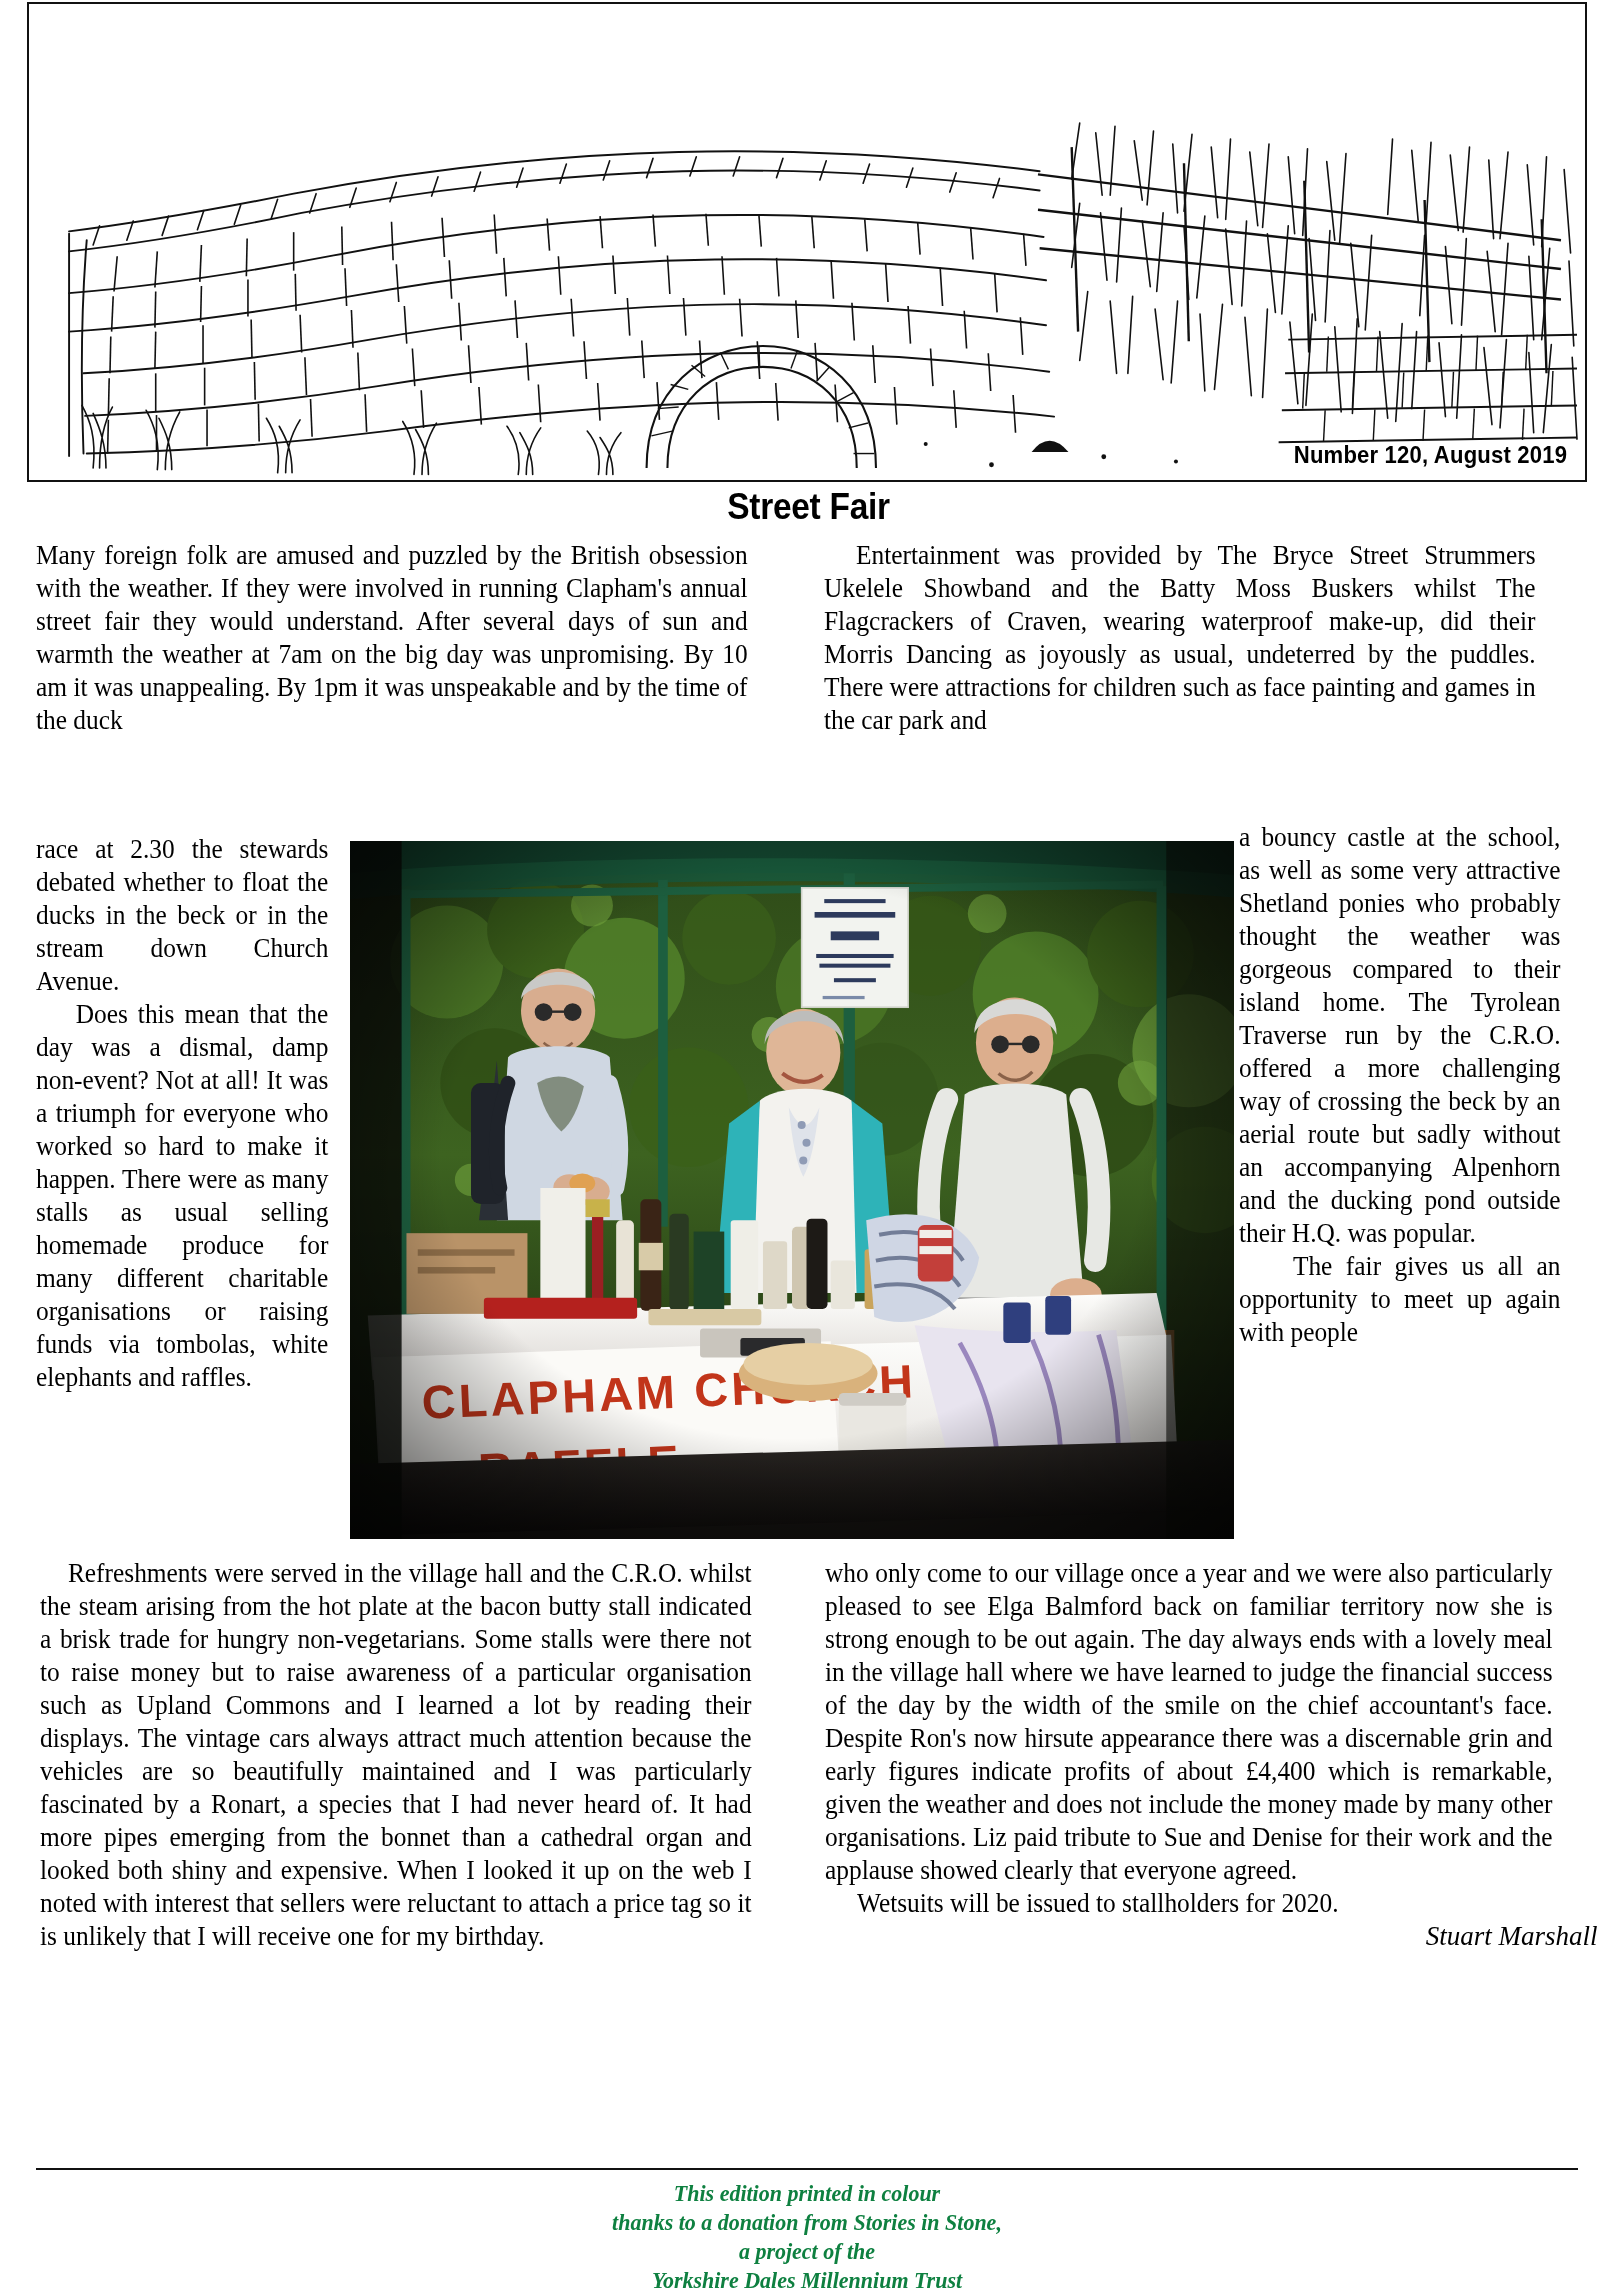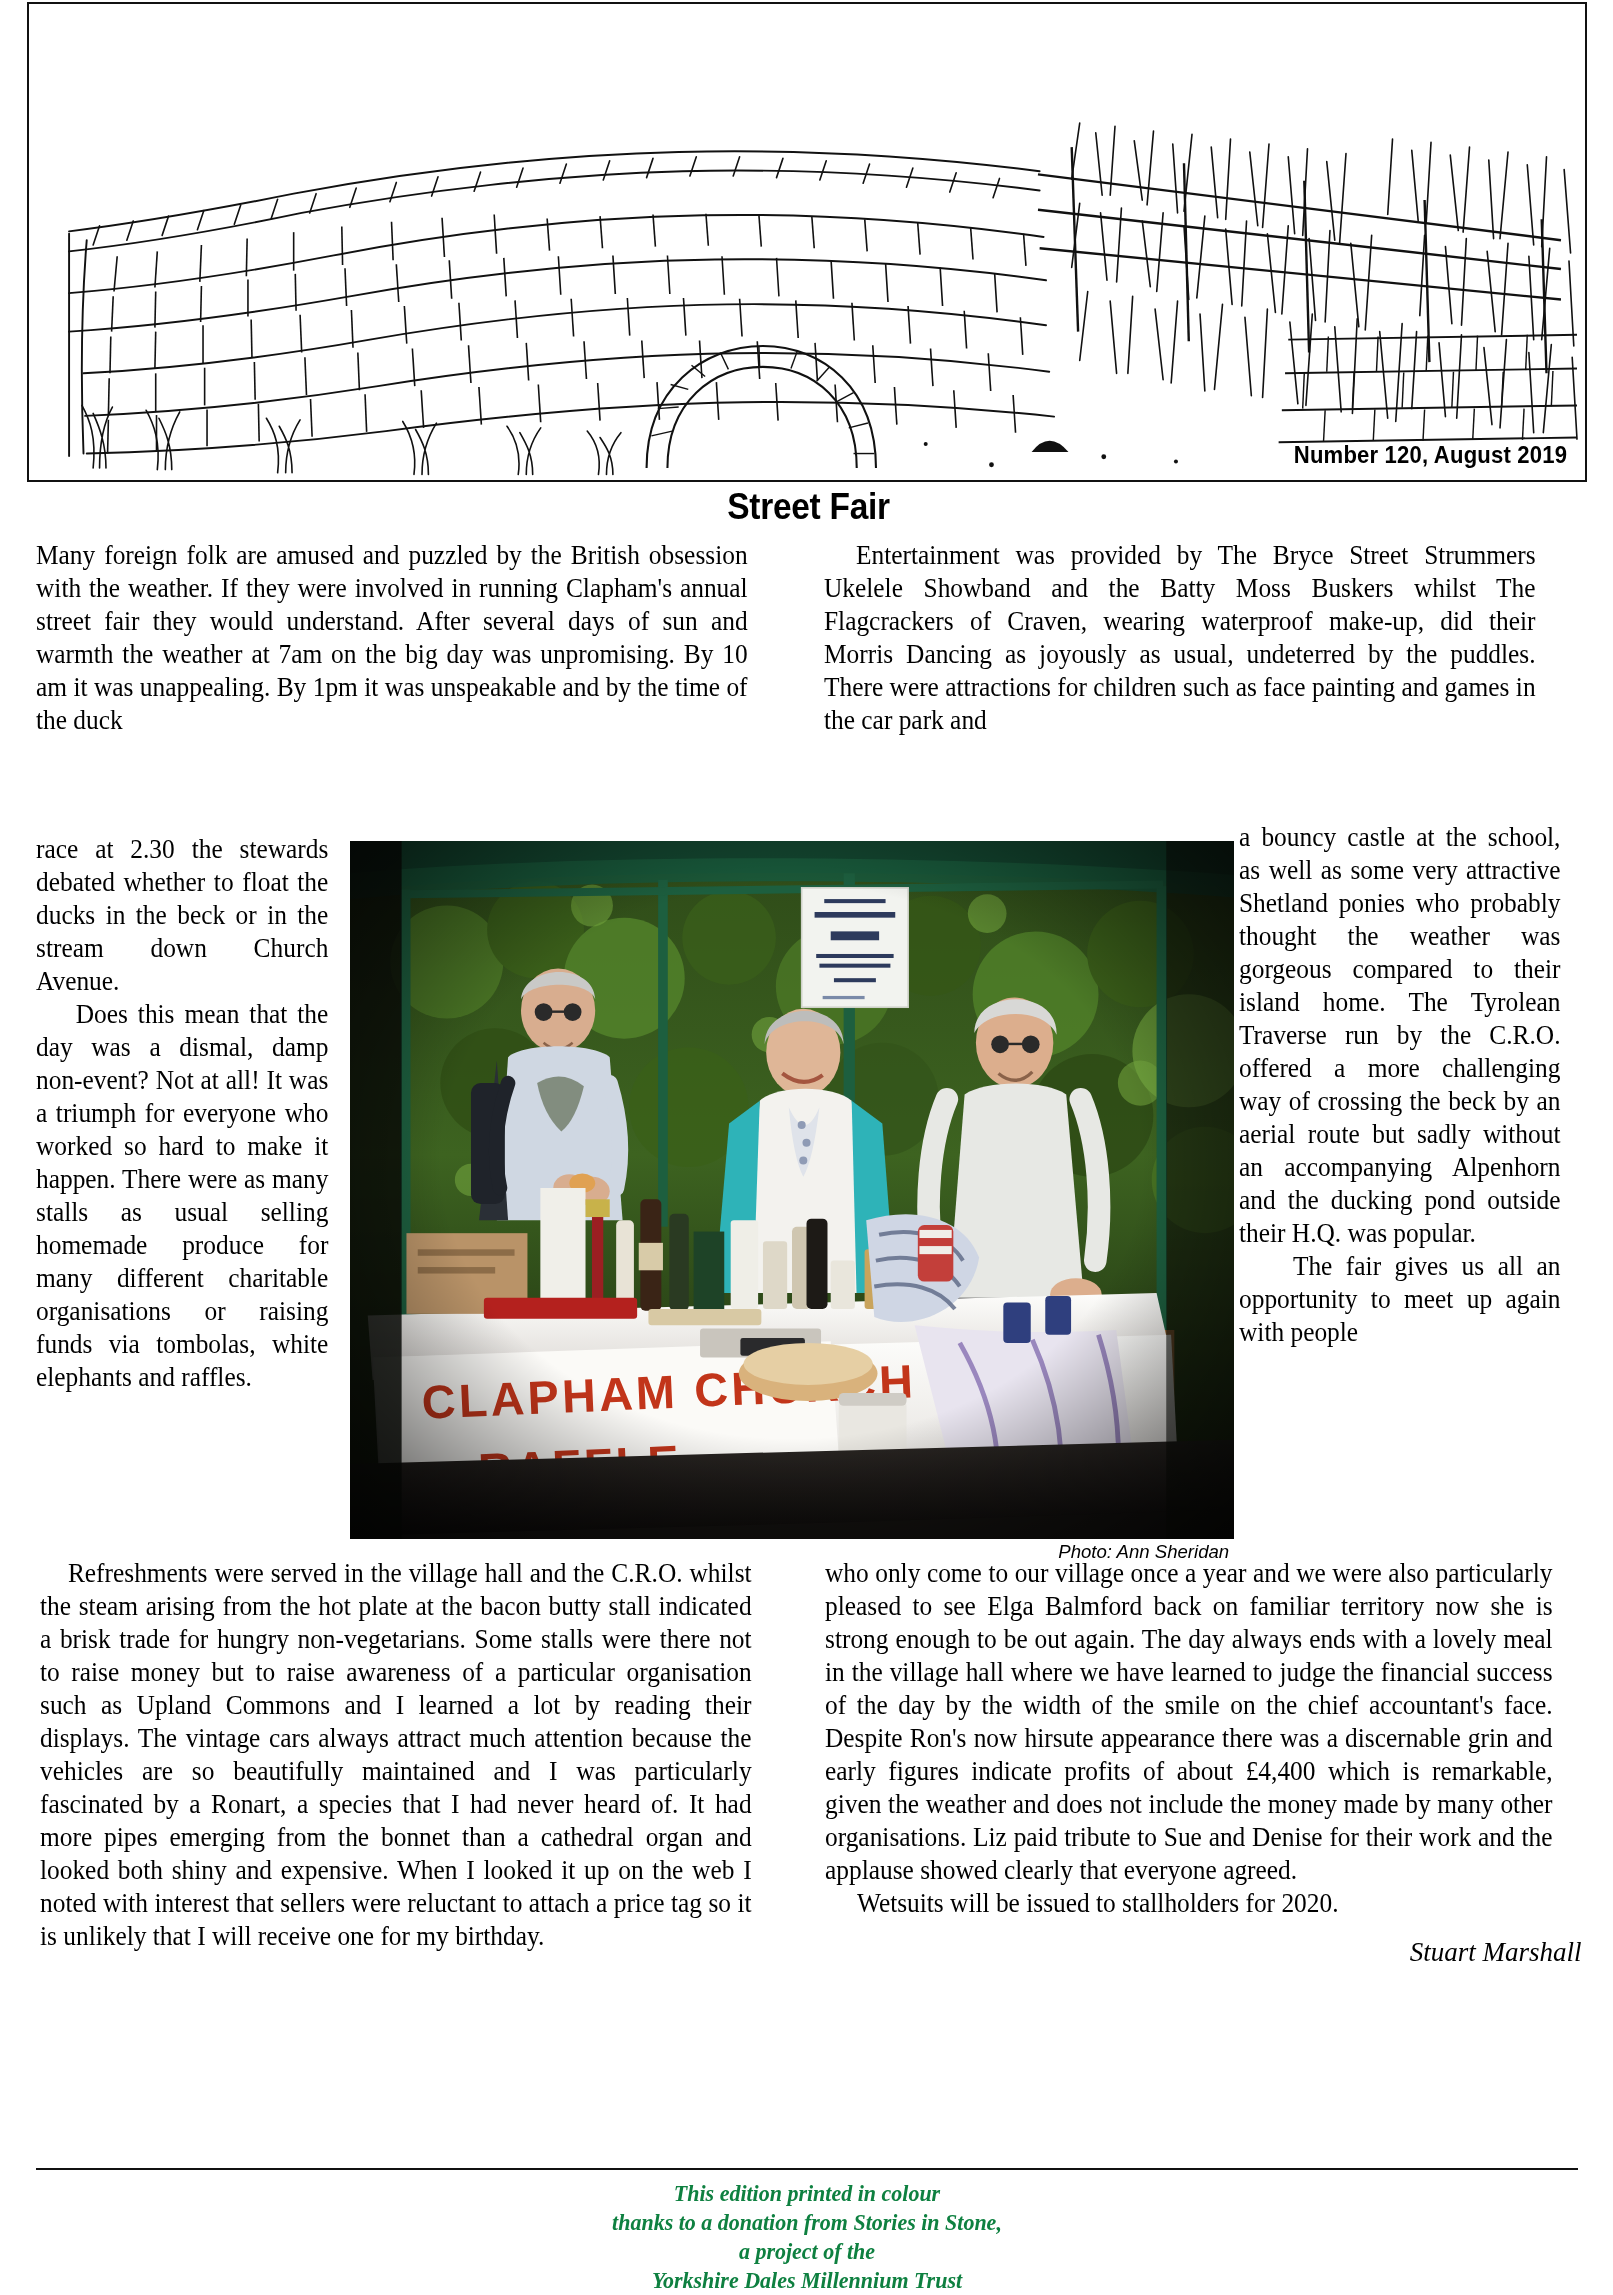--- a/index.html
+++ b/index.html
@@ -143,21 +143,21 @@
     color: #000;
     white-space: nowrap;
   }
 
   #byline {
     text-align: right;
     font-style: italic;
     font-size: 27px;
     line-height: 33px;
     font-family: "Liberation Serif", "DejaVu Serif", serif;
-    margin: 16px;
+    margin: 0;
     padding-right: 1.6px;
   }
 
   
   #footer-rule {
     position: absolute;
     left: 36px;
     right: 36px;
     top: 2168px;
     height: 2.4px;
@@ -639,21 +639,20 @@
 
       <path d="M0,772 L1096,742 L1096,865 L0,865 Z" fill="url(#grnd)"></path>
       <path d="M40,860 L620,844 L1096,828 L1096,865 L0,865 Z" fill="#141210"></path>
 
       <path d="M0,0 L64,0 L64,865 L0,865 Z" fill="#0b0d08" opacity="0.85"></path>
       <path d="M1012,0 L1096,0 L1096,865 L1012,865 Z" fill="#0b0d08" opacity="0.6"></path>
 
       <rect x="0" y="0" width="1096" height="865" fill="url(#vig)"></rect>
     </svg>
   </div>
-  <div id="photo-credit">Photo: Ann Sheridan</div>
 </div>
 
 <div style="position:absolute; left:36px; top:833px; width:311px;">
   <p class="cols-none" id="lw" style="margin:0; text-align:justify; font-size:27px; line-height:33px; transform:scaleX(0.94); transform-origin:left top; font-family:'Liberation Serif',serif;"><span>race at 2.30 the stewards debated whether to float the ducks in the beck or in the stream down Church Avenue. </span><br><span style="text-indent: 34px; display: inline;">&nbsp;&nbsp;&nbsp;&nbsp;Does this mean that the day was a dismal, damp non-event? Not at all! It was a triumph for everyone who worked so hard to make it happen. There were as many stalls as usual selling homemade produce for many different charitable organisations or raising funds via tombolas, white elephants and raffles.</span></p>
 </div>
 
 <div style="position:absolute; left:1239px; top:821px; width:342px;">
   <p id="rw" style="margin:0; text-align:justify; font-size:27px; line-height:33px; transform:scaleX(0.94); transform-origin:left top; font-family:'Liberation Serif',serif;"><span>a bouncy castle at the school, as well as some very attractive Shetland ponies who probably thought the weather was gorgeous compared to their island home. The Tyrolean Traverse run by the C.R.O. offered a more challenging way of crossing the beck by an aerial route but sadly without an accompanying Alpenhorn and the ducking pond outside their H.Q. was popular. </span><br><span>&nbsp;&nbsp;&nbsp;&nbsp;The fair gives us all an opportunity to meet up again with people</span></p>
 </div>
 

